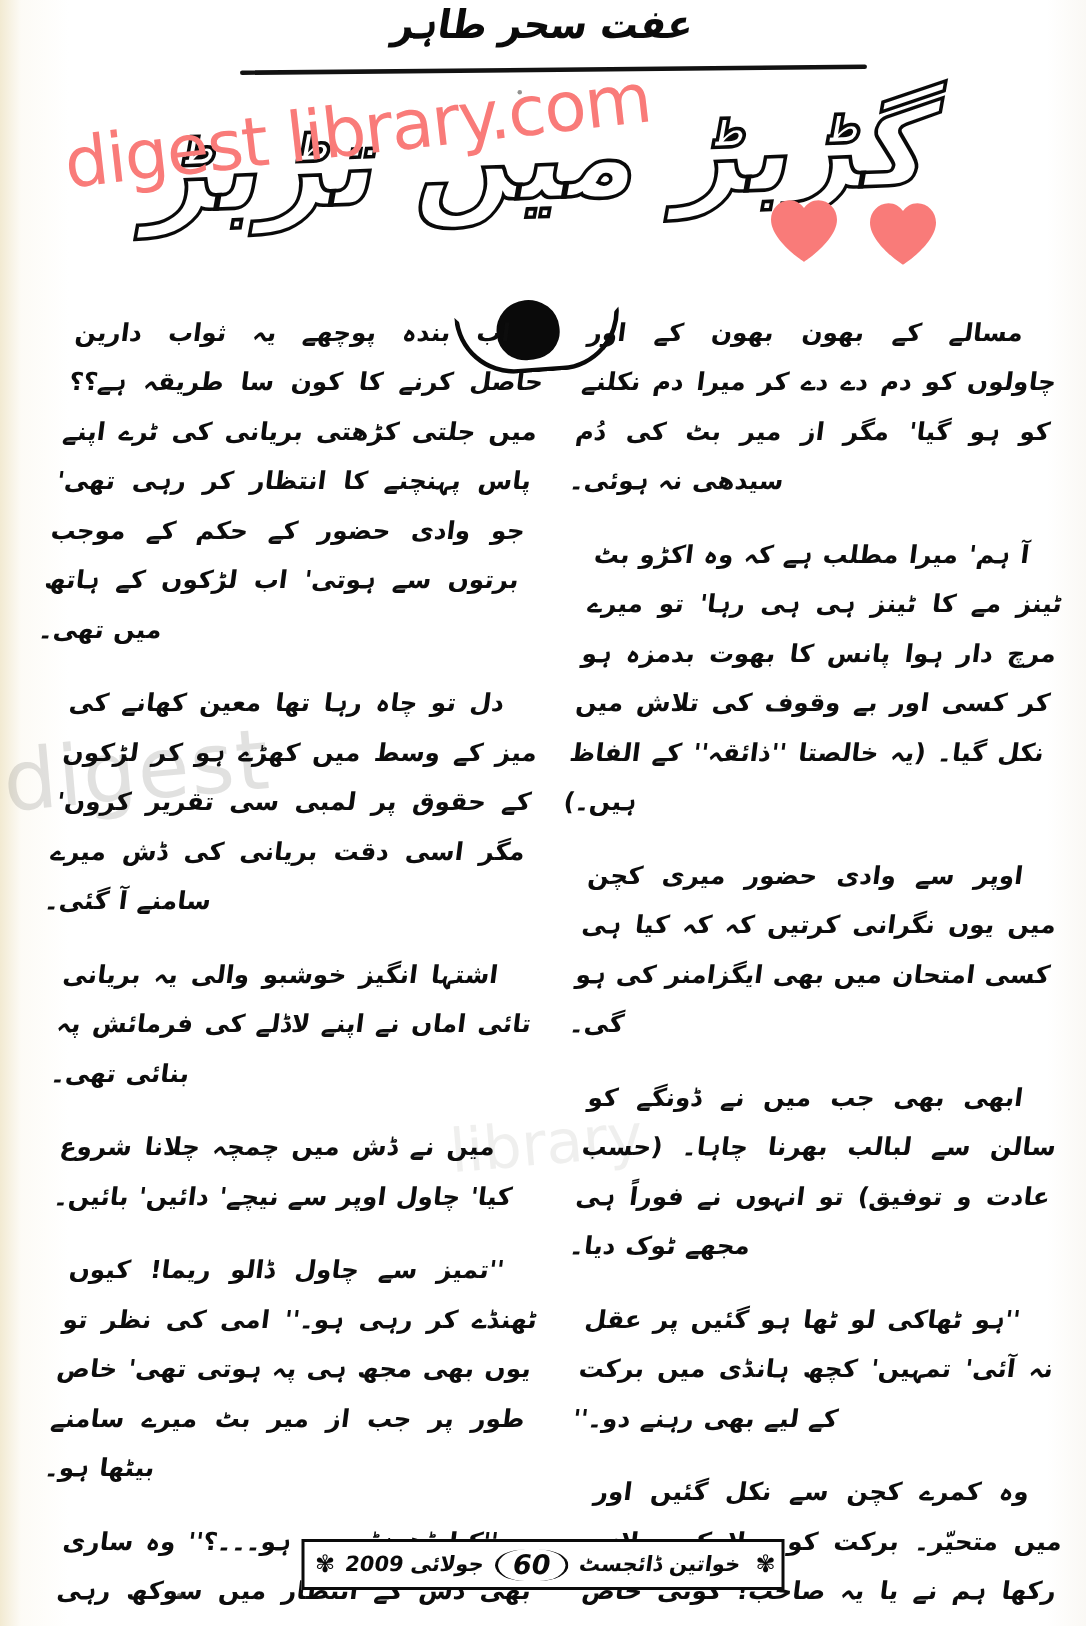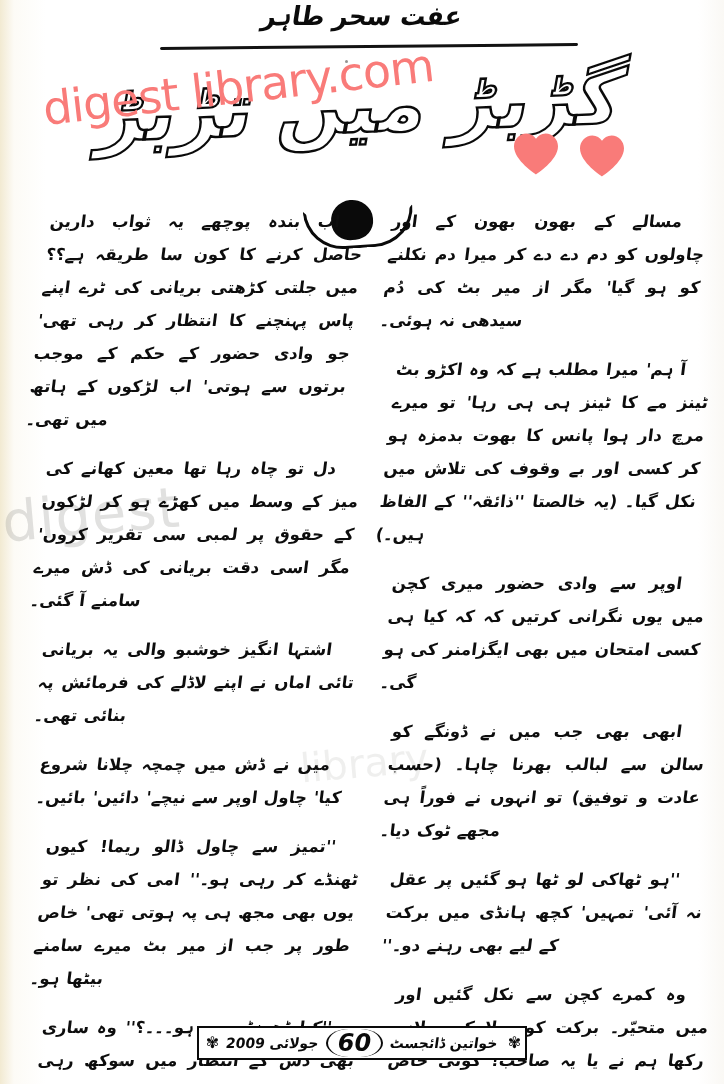--- a/index.html
+++ b/index.html
@@ -249,21 +249,21 @@
     font-size: 14px;
     font-weight: 700;
     color: #0a0a0a;
     padding: 0 7px;
     direction: rtl;
     white-space: nowrap;
     transform: skewX(-8deg);
   }
   .footer-page {
     font-family: "DejaVu Sans", sans-serif;
-    font-size: 24px;
+    font-size: 18px;
     font-weight: 700;
     font-style: italic;
     color: #0a0a0a;
     padding: 0 10px;
     border-left: 2.5px solid #0a0a0a;
     border-right: 2.5px solid #0a0a0a;
     border-radius: 40% / 50%;
     direction: ltr;
   }
   .footer-date {

